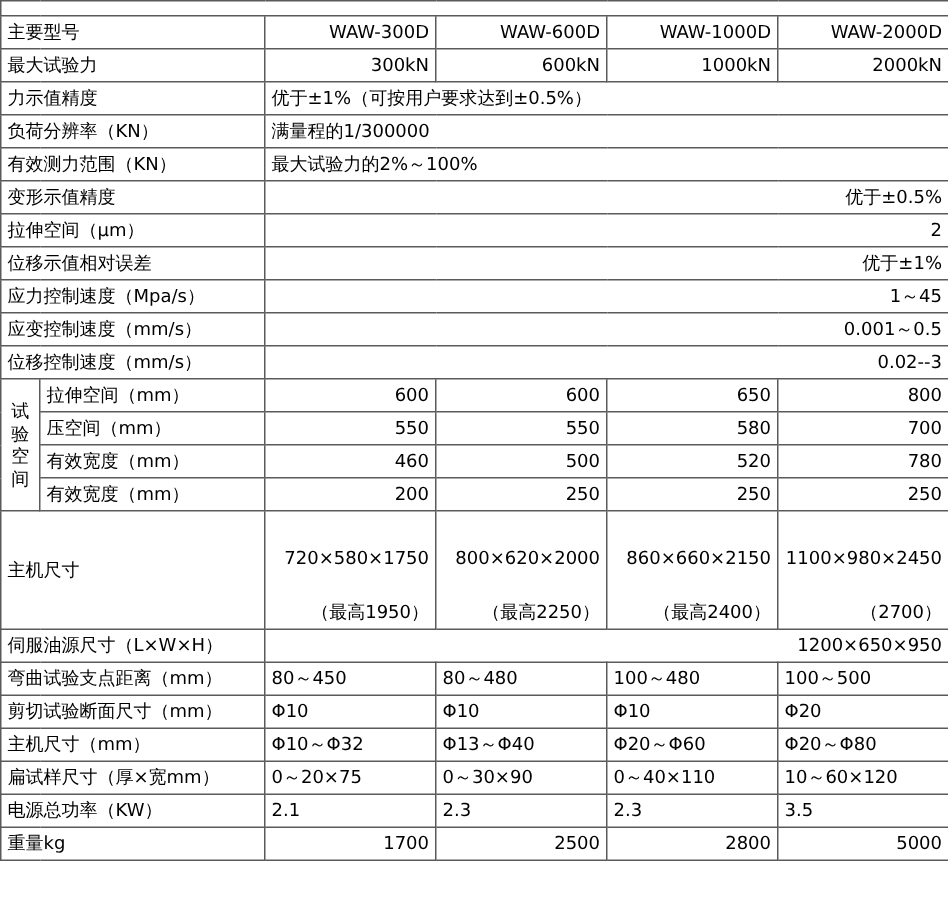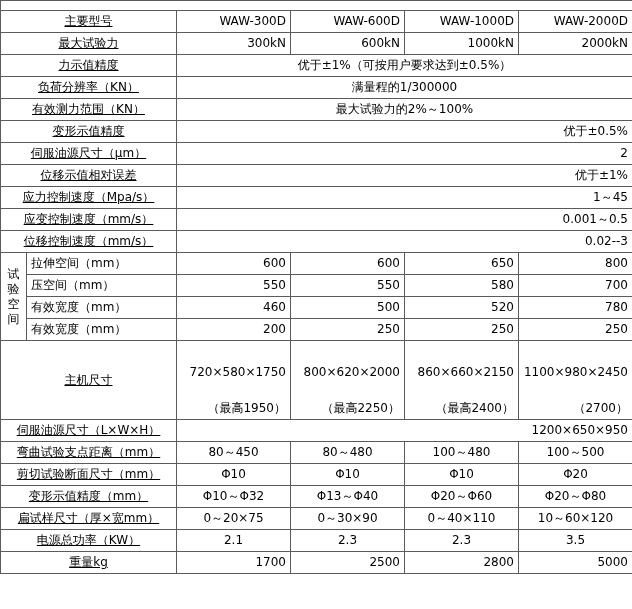--- a/index.html
+++ b/index.html
@@ -20,29 +20,28 @@
   }
   #spec-table td {
     border: 1px solid #5a5a5a;
     padding: 3px 4px;
     font-size: 12px;
     line-height: 15px;
     vertical-align: middle;
     word-break: break-all;
   }
   td.label {
-    text-align: center;
+    text-align: left;
     padding-left: 5px;
-    text-decoration: underline;
   }
   td.ctr {
     text-align: right;
   }
   td.left {
-    text-align: center;
+    text-align: left;
     padding-left: 4px;
   }
   td.vgroup {
     text-align: center;
     font-size: 12px;
     line-height: 17px;
     width: 26px;
     padding: 2px;
   }
   td.sublabel {
@@ -108,21 +107,21 @@
     </tr>
     <tr>
       <td class="label" colspan="2">有效测力范围（KN）</td>
       <td class="left" colspan="4">最大试验力的2%～100%</td>
     </tr>
     <tr>
       <td class="label" colspan="2">变形示值精度</td>
       <td class="ctr" colspan="4">优于±0.5%</td>
     </tr>
     <tr>
-      <td class="label" colspan="2">伺服油源尺寸（μm）</td>
+      <td class="label" colspan="2">拉伸空间（μm）</td>
       <td class="ctr" colspan="4">2</td>
     </tr>
     <tr>
       <td class="label" colspan="2">位移示值相对误差</td>
       <td class="ctr" colspan="4">优于±1%</td>
     </tr>
     <tr>
       <td class="label" colspan="2">应力控制速度（Mpa/s）</td>
       <td class="ctr" colspan="4">1～45</td>
     </tr>
@@ -202,21 +201,21 @@
       <td class="left">100～500</td>
     </tr>
     <tr>
       <td class="label" colspan="2">剪切试验断面尺寸（mm）</td>
       <td class="left">Φ10</td>
       <td class="left">Φ10</td>
       <td class="left">Φ10</td>
       <td class="left">Φ20</td>
     </tr>
     <tr>
-      <td class="label" colspan="2">变形示值精度（mm）</td>
+      <td class="label" colspan="2">主机尺寸（mm）</td>
       <td class="left">Φ10～Φ32</td>
       <td class="left">Φ13～Φ40</td>
       <td class="left">Φ20～Φ60</td>
       <td class="left">Φ20～Φ80</td>
     </tr>
     <tr>
       <td class="label" colspan="2">扁试样尺寸（厚×宽mm）</td>
       <td class="left">0～20×75</td>
       <td class="left">0～30×90</td>
       <td class="left">0～40×110</td>

